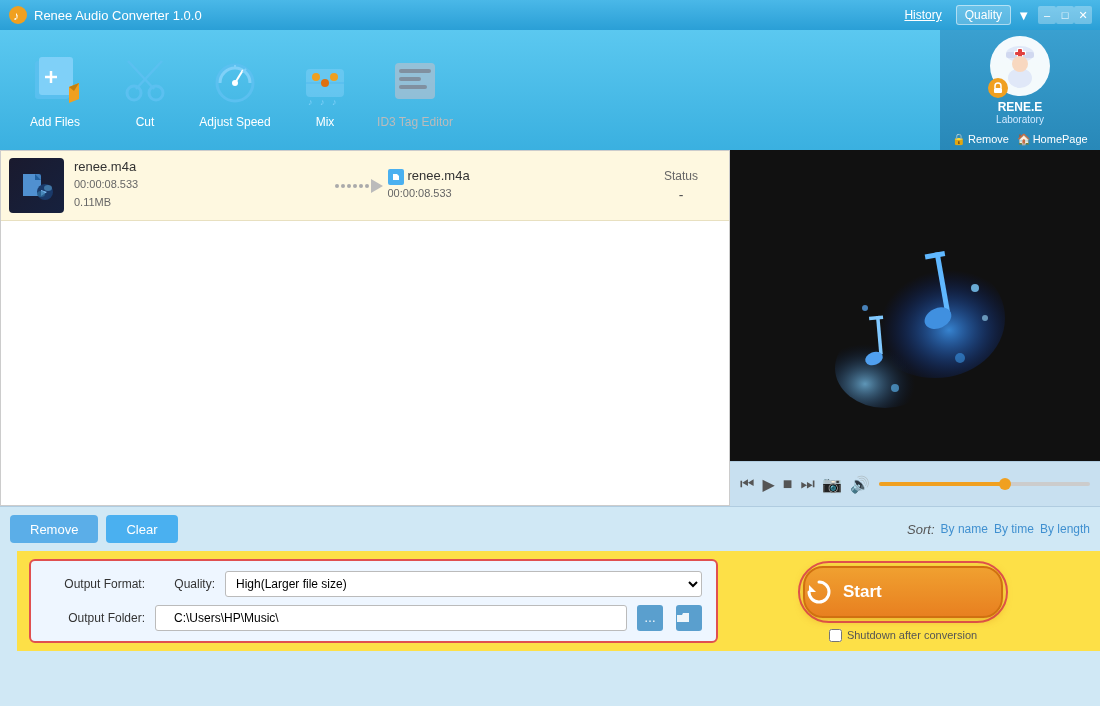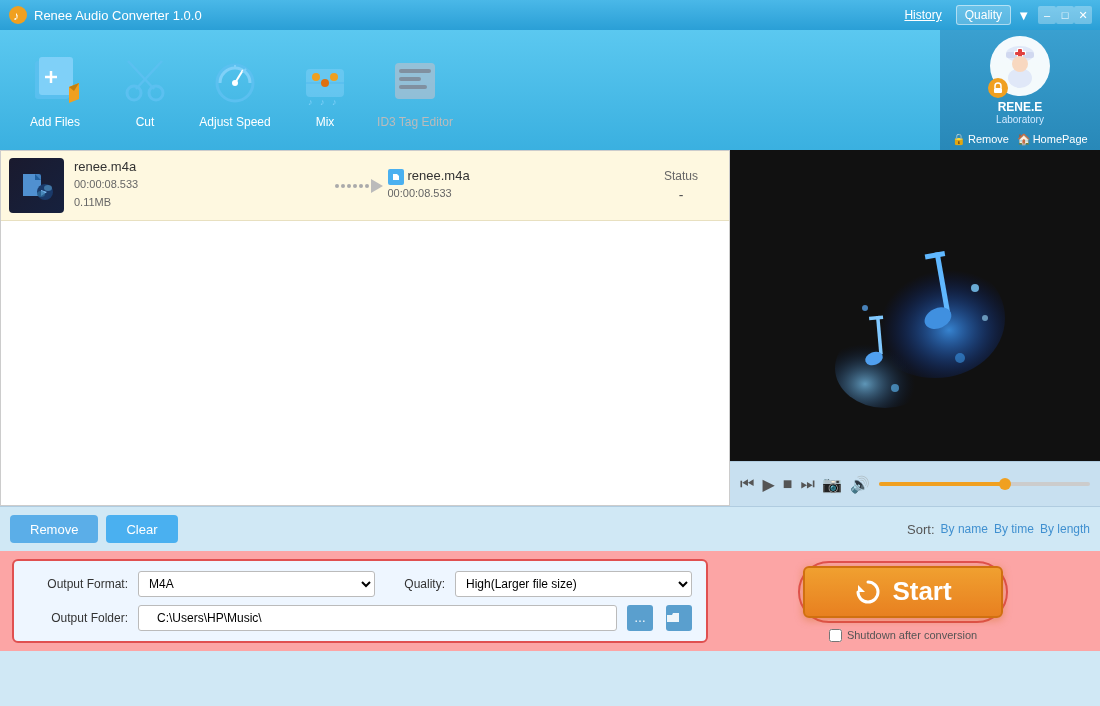--- a/index.html
+++ b/index.html
@@ -183,24 +183,24 @@
       left: 60%;
       width: 12px; height: 12px;
       background: #f0a020;
       border-radius: 50%;
       transform: translateX(-50%);
     }
 
     
     #output-settings {
       height: 100px;
-      background: #fca5a5;
+      background: #fde047;
       display: flex;
       padding: 8px 12px;
-      gap: 10px;
+      margin-left: 17px;
     }
     #output-left {
       flex: 1;
       border: 2px solid #e05050;
       border-radius: 6px;
       padding: 10px 14px;
       background: #eef6ff;
       display: flex;
       flex-direction: column;
       gap: 8px;
@@ -241,28 +241,27 @@
       display: flex;
       flex-direction: column;
       align-items: center;
       justify-content: center;
       gap: 6px;
     }
     .start-btn {
       width: 200px; height: 52px;
       background: linear-gradient(to bottom, #f0a030, #e88020);
       border: 2px solid #d07010;
-      border-radius: 6px;
+      border-radius: 20px;
       color: white;
-      font-size: 26px;
+      font-size: 17px;
       font-weight: bold;
       cursor: pointer;
       display: flex;
       align-items: center;
-      justify-content: center;
       gap: 10px;
       box-shadow: 0 2px 8px rgba(200,100,0,0.4);
     }
     .start-btn-wrap {
       border: 2px solid #e05050;
       border-radius: 34px;
       padding: 3px;
       display: inline-block;
     }
     .shutdown-row {
@@ -515,40 +514,32 @@
         <div class="progress-thumb"></div>
       </div>
     </div>
   </div>
 </div>
 
 <div id="bottom-bar">
   <button class="action-btn btn-remove">Remove</button>
   <button class="action-btn btn-clear">Clear</button>
   <div class="sort-area">
-    <span style="color:#555;">Sort:</span>
+    <span style="color:#555;font-style:italic;">Sort:</span>
     <a class="sort-link">By name</a>
     <a class="sort-link">By time</a>
     <a class="sort-link">By length</a>
   </div>
 </div>
 
 <div id="output-settings">
   <div id="output-left">
 
     <div class="output-row">
       <label class="output-label">Output Format:</label>
-      <select class="output-select">
-        <option>M4A</option>
-        <option>MP3</option>
-        <option>WAV</option>
-        <option>FLAC</option>
-        <option>AAC</option>
-        <option>OGG</option>
-      </select>
       <label class="output-label" style="width:60px;">Quality:</label>
       <select class="output-select">
         <option>High(Larger file size)</option>
         <option>Medium</option>
         <option>Low</option>
       </select>
     </div>
 
     <div class="output-row">
       <label class="output-label">Output Folder:</label>

